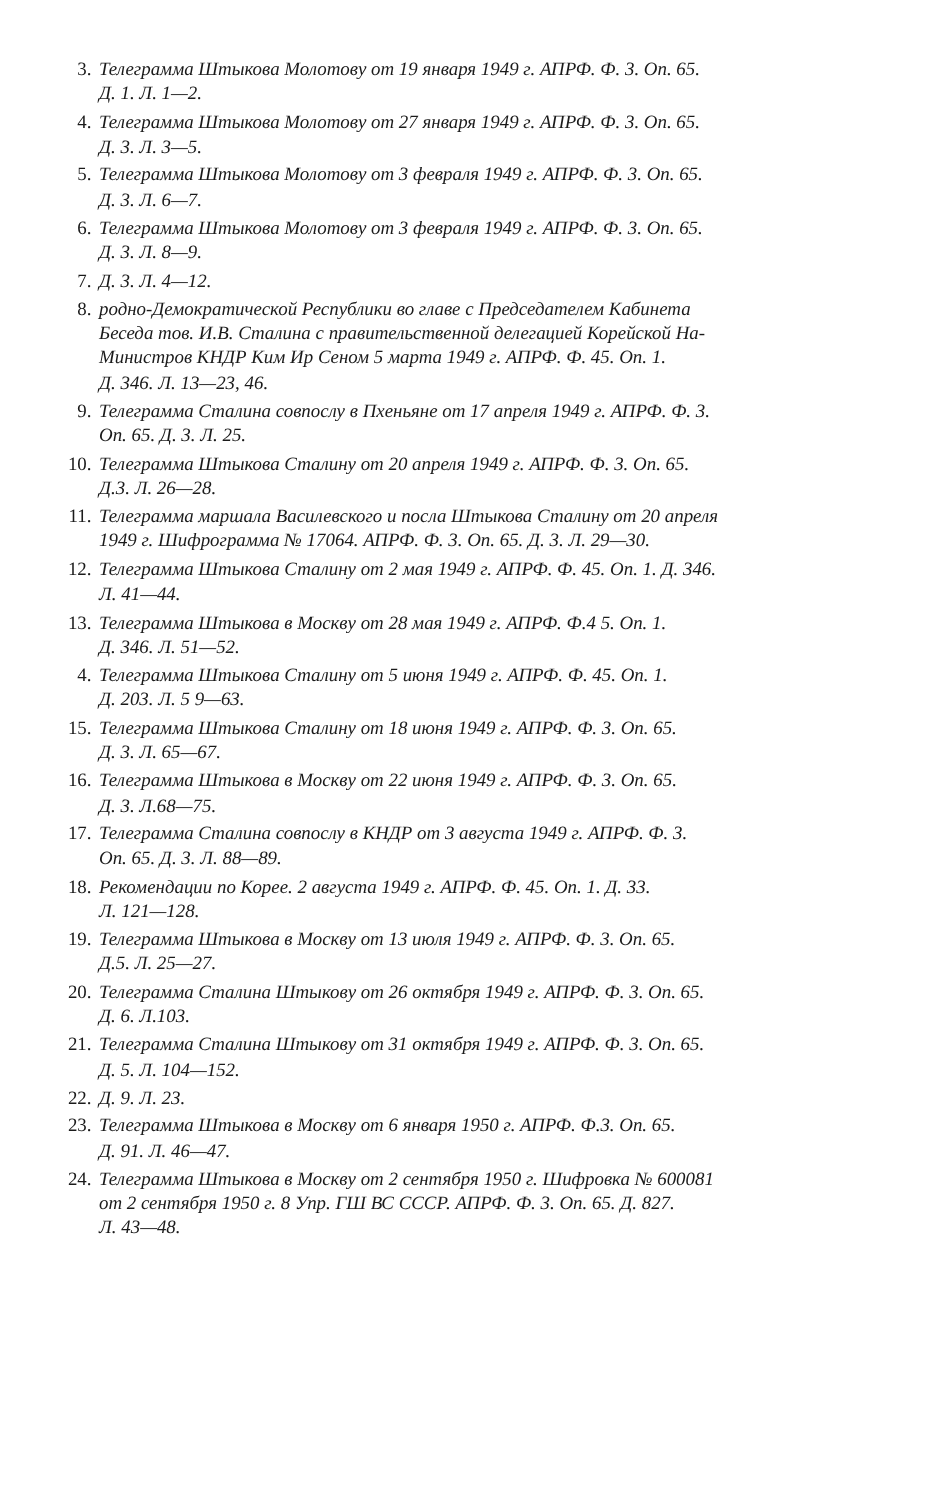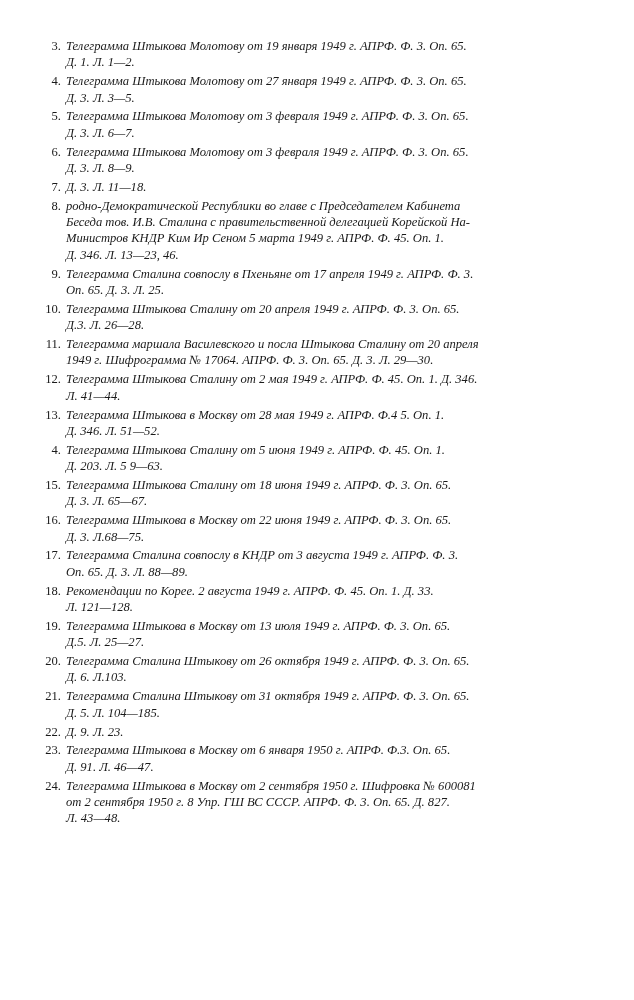--- a/index.html
+++ b/index.html
@@ -82,21 +82,21 @@
       <li class="ref-item">
         <span class="ref-num">6.</span>
         <span class="ref-body">
           <span class="cont">Телеграмма Штыкова Молотову от 3 февраля 1949 г. АПРФ. Ф. 3. Оп. 65.</span>
           <span class="cont">Д. 3. Л. 8—9.</span>
         </span>
       </li>
       <li class="ref-item">
         <span class="ref-num">7.</span>
         <span class="ref-body">
-          <span class="cont">Д. 3. Л. 11—18.</span>
+          <span class="cont">Д. 3. Л. 4—12.</span>
         </span>
       </li>
       <li class="ref-item">
         <span class="ref-num">8.</span>
         <span class="ref-body">
           <span class="cont">родно-Демократической Республики во главе с Председателем Кабинета</span>
           <span class="cont">Беседа тов. И.В. Сталина с правительственной делегацией Корейской На-</span>
           <span class="cont">Министров КНДР Ким Ир Сеном 5 марта 1949 г. АПРФ. Ф. 45. Оп. 1.</span>
           <span class="cont">Д. 346. Л. 13—23, 46.</span>
         </span>
@@ -182,21 +182,21 @@
         <span class="ref-num">20.</span>
         <span class="ref-body">
           <span class="cont">Телеграмма Сталина Штыкову от 26 октября 1949 г. АПРФ. Ф. 3. Оп. 65.</span>
           <span class="cont">Д. 6. Л.103.</span>
         </span>
       </li>
       <li class="ref-item">
         <span class="ref-num">21.</span>
         <span class="ref-body">
           <span class="cont">Телеграмма Сталина Штыкову от 31 октября 1949 г. АПРФ. Ф. 3. Оп. 65.</span>
-          <span class="cont">Д. 5. Л. 104—185.</span>
+          <span class="cont">Д. 5. Л. 104—152.</span>
         </span>
       </li>
       <li class="ref-item">
         <span class="ref-num">22.</span>
         <span class="ref-body">
           <span class="cont">Д. 9. Л. 23.</span>
         </span>
       </li>
       <li class="ref-item">
         <span class="ref-num">23.</span>

